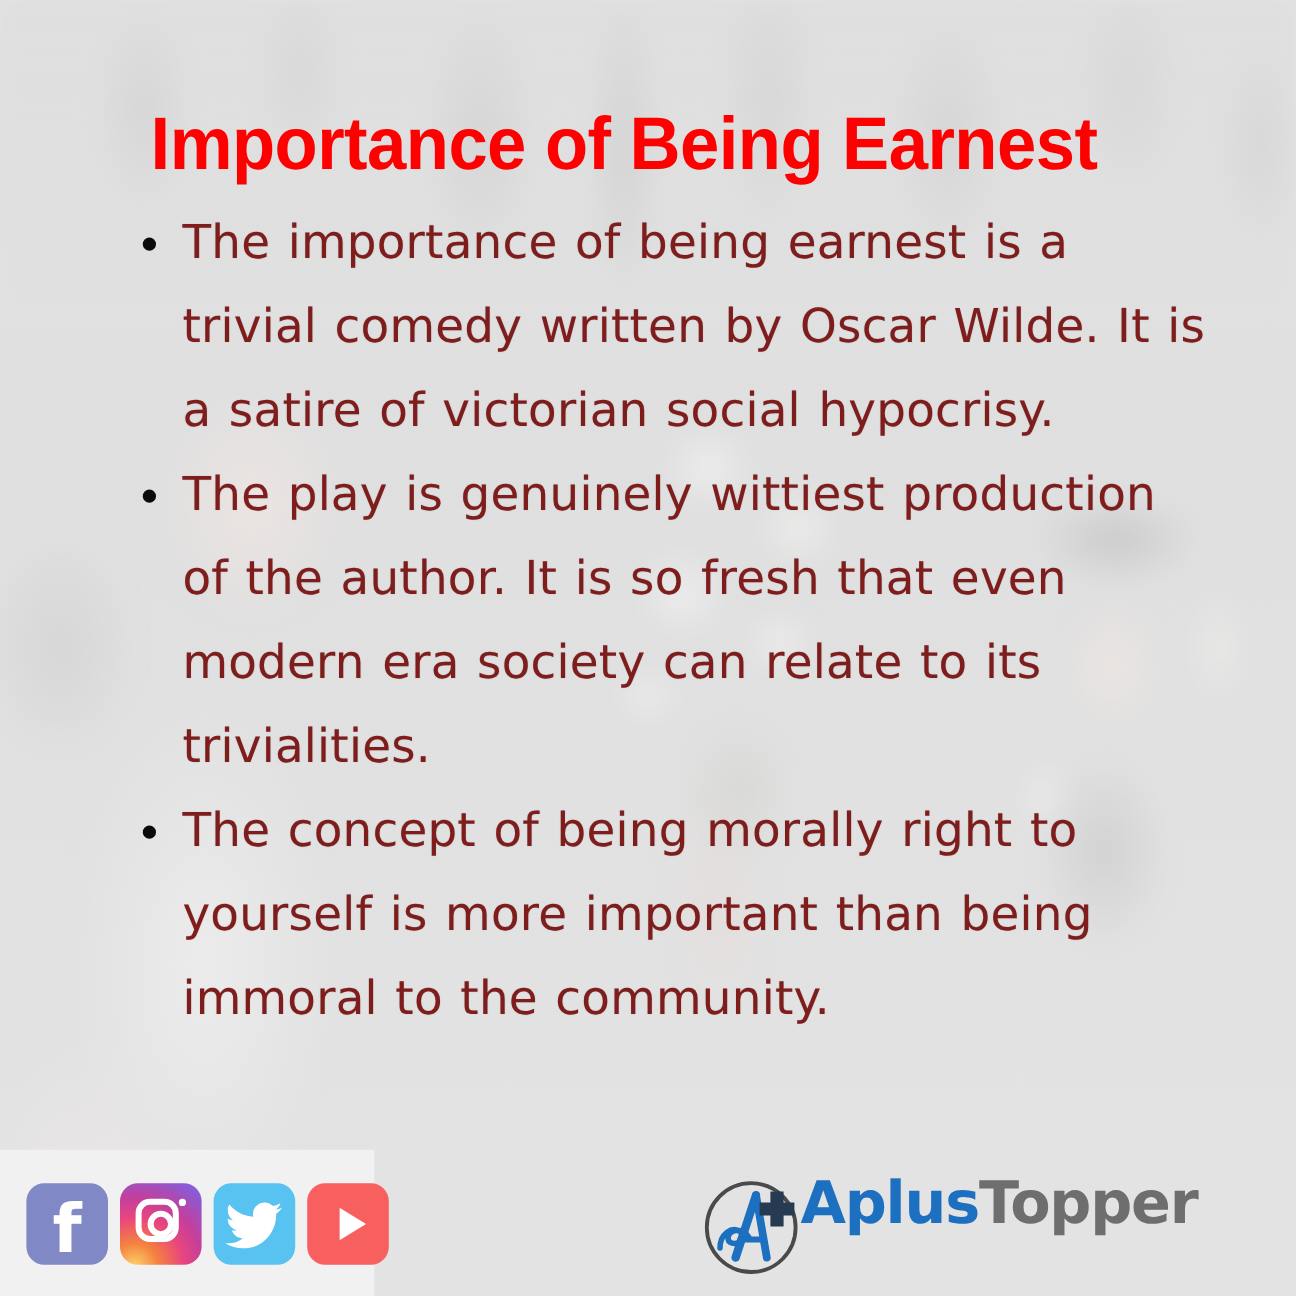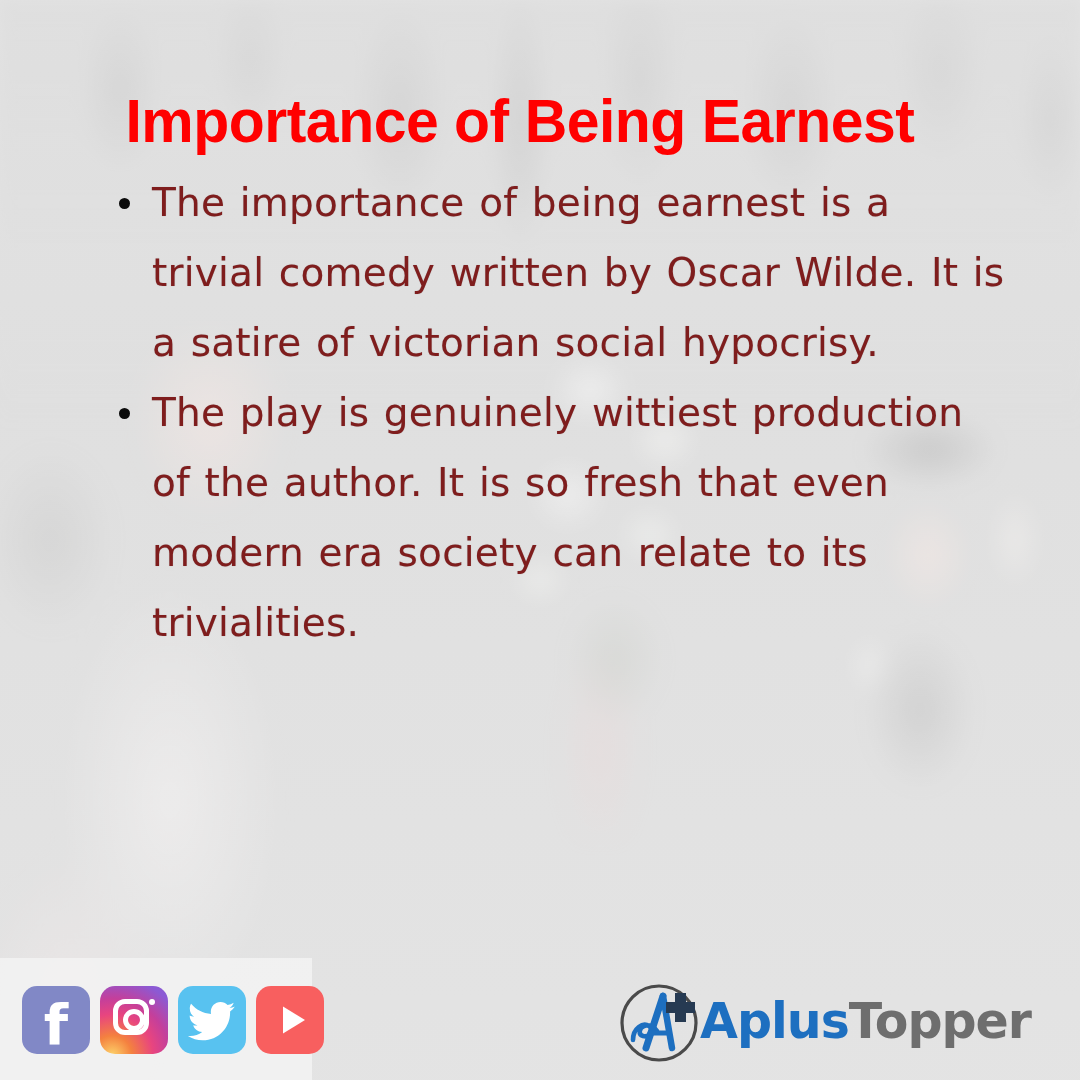--- a/index.html
+++ b/index.html
@@ -218,25 +218,25 @@
     width: 6px; height: 6px;
     border-radius: 50%;
     background: #ffffff;
   }
   .si-twitter { background: #58c2f0; }
   .si-youtube { background: #f85f5f; }
   .social-icon svg { position: absolute; left: 0; top: 0; }
 
   .brand-logo {
     position: absolute;
-    right: 9px;
+    right: 42px;
     top: 978px;
     height: 86px;
     display: flex;
-    align-items: center;
+    align-items: flex-start;
     z-index: 6;
   }
   .brand-mark {
     width: 86px;
     height: 86px;
     position: relative;
     flex: none;
     margin-right: 2px;
   }
   .brand-text {
@@ -271,20 +271,24 @@
     <h1 class="poster-title">Importance of Being Earnest</h1>
 
     <ul class="bullet-list">
       <li class="bullet-item">
         <span class="dot"></span>
         <span>The importance of being earnest is a trivial comedy written by Oscar Wilde. It is a satire of victorian social hypocrisy.</span>
       </li>
       <li class="bullet-item">
         <span class="dot"></span>
         <span>The play is genuinely wittiest production of the author. It is so fresh that even modern era society can relate to its trivialities.</span>
+      </li>
+      <li class="bullet-item">
+        <span class="dot"></span>
+        <span>The concept of being morally right to yourself is more important than being immoral to the community.</span>
       </li>
     </ul>
 
     <div class="social-panel"></div>
 
     <div class="social-bar">
 
       <a class="social-icon si-facebook" href="#">
         <span class="glyph">f</span>
       </a>

